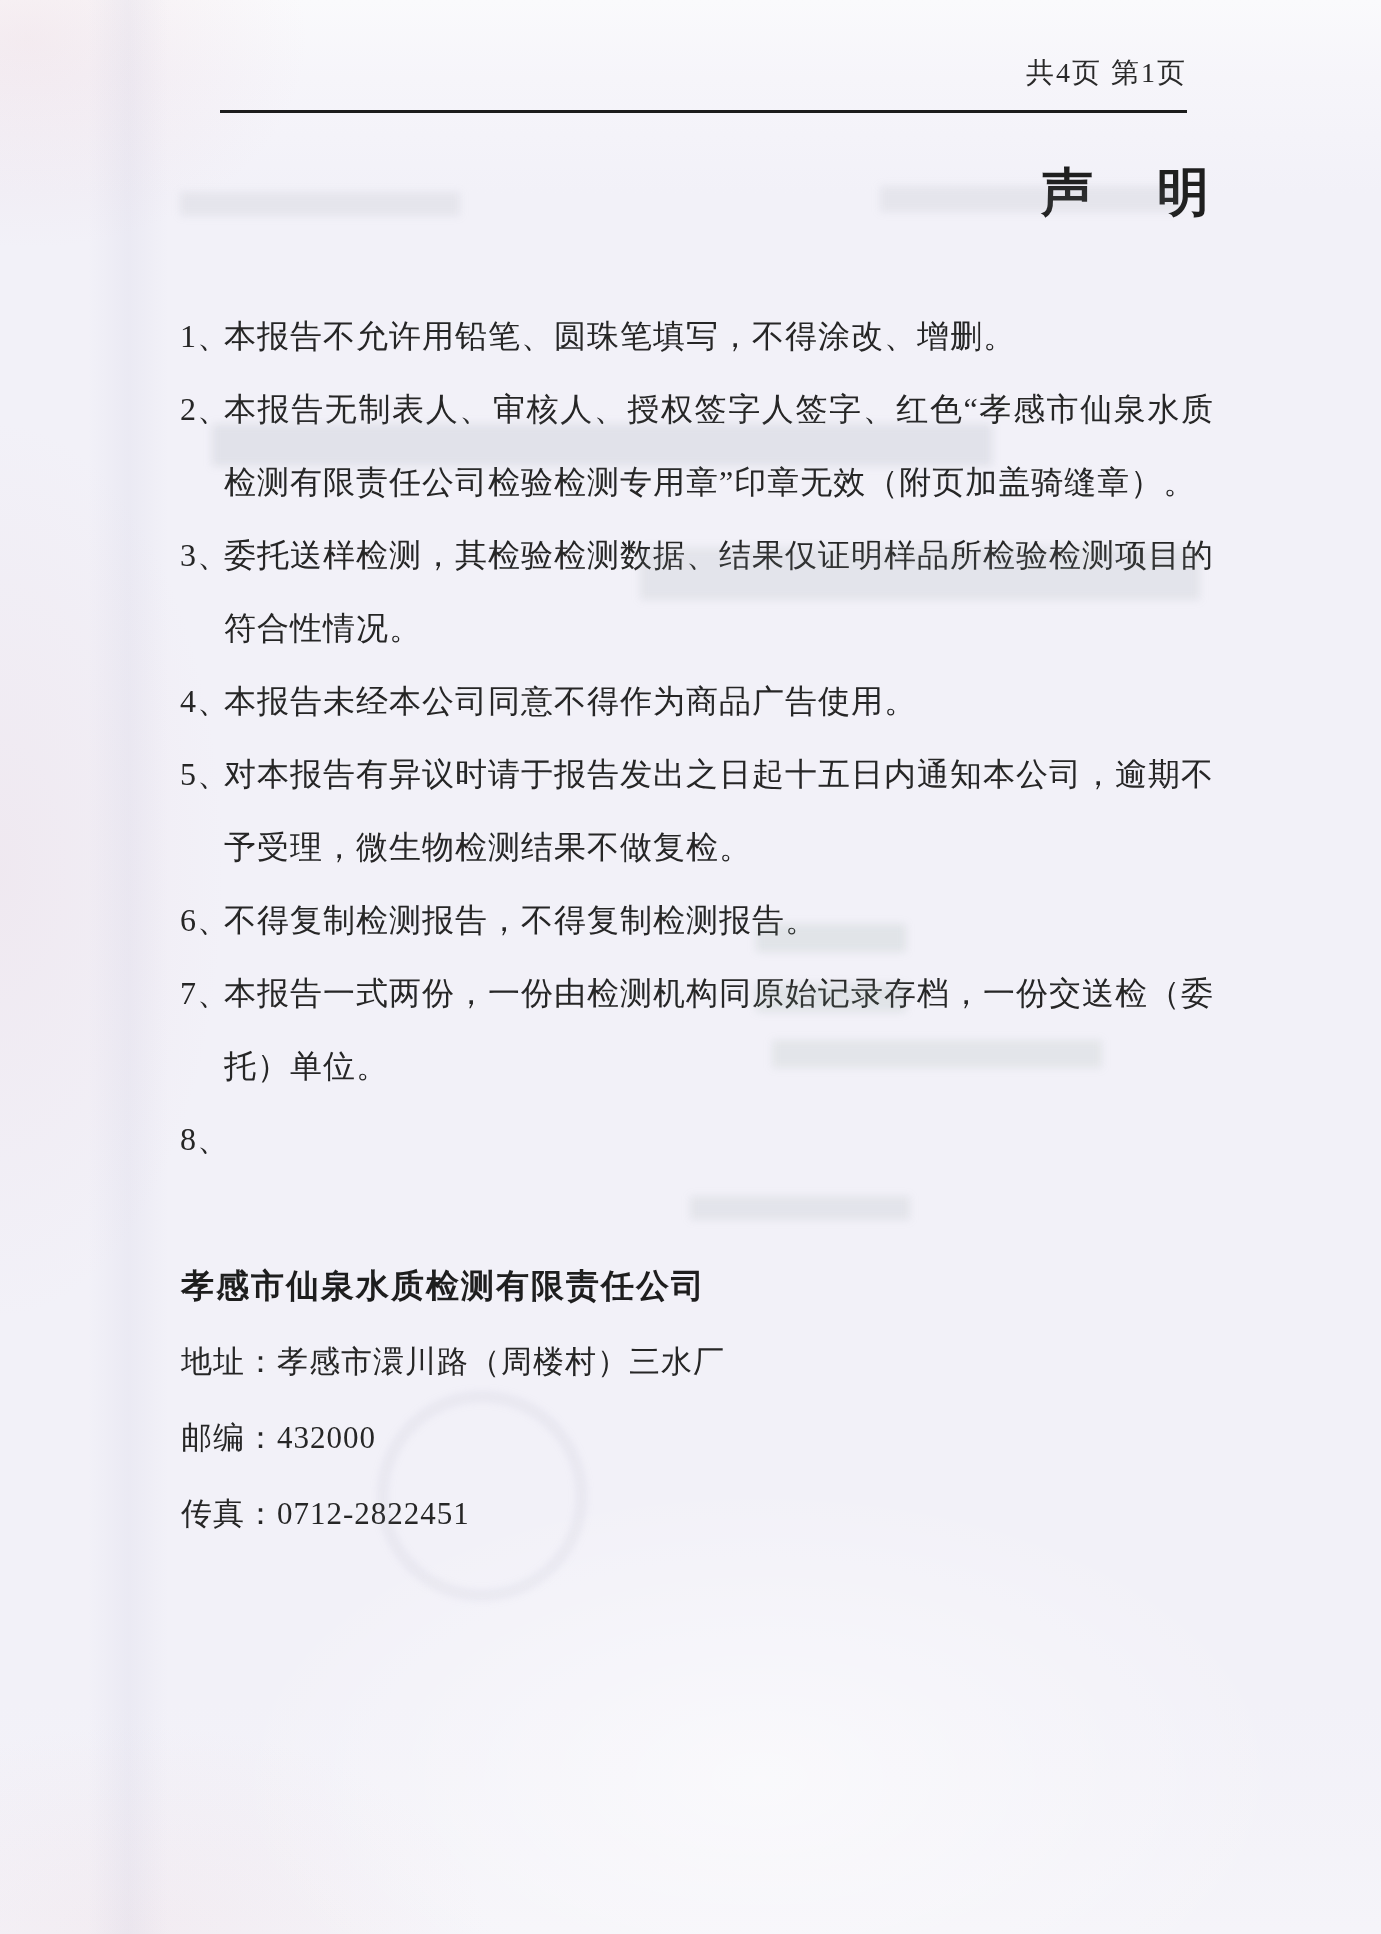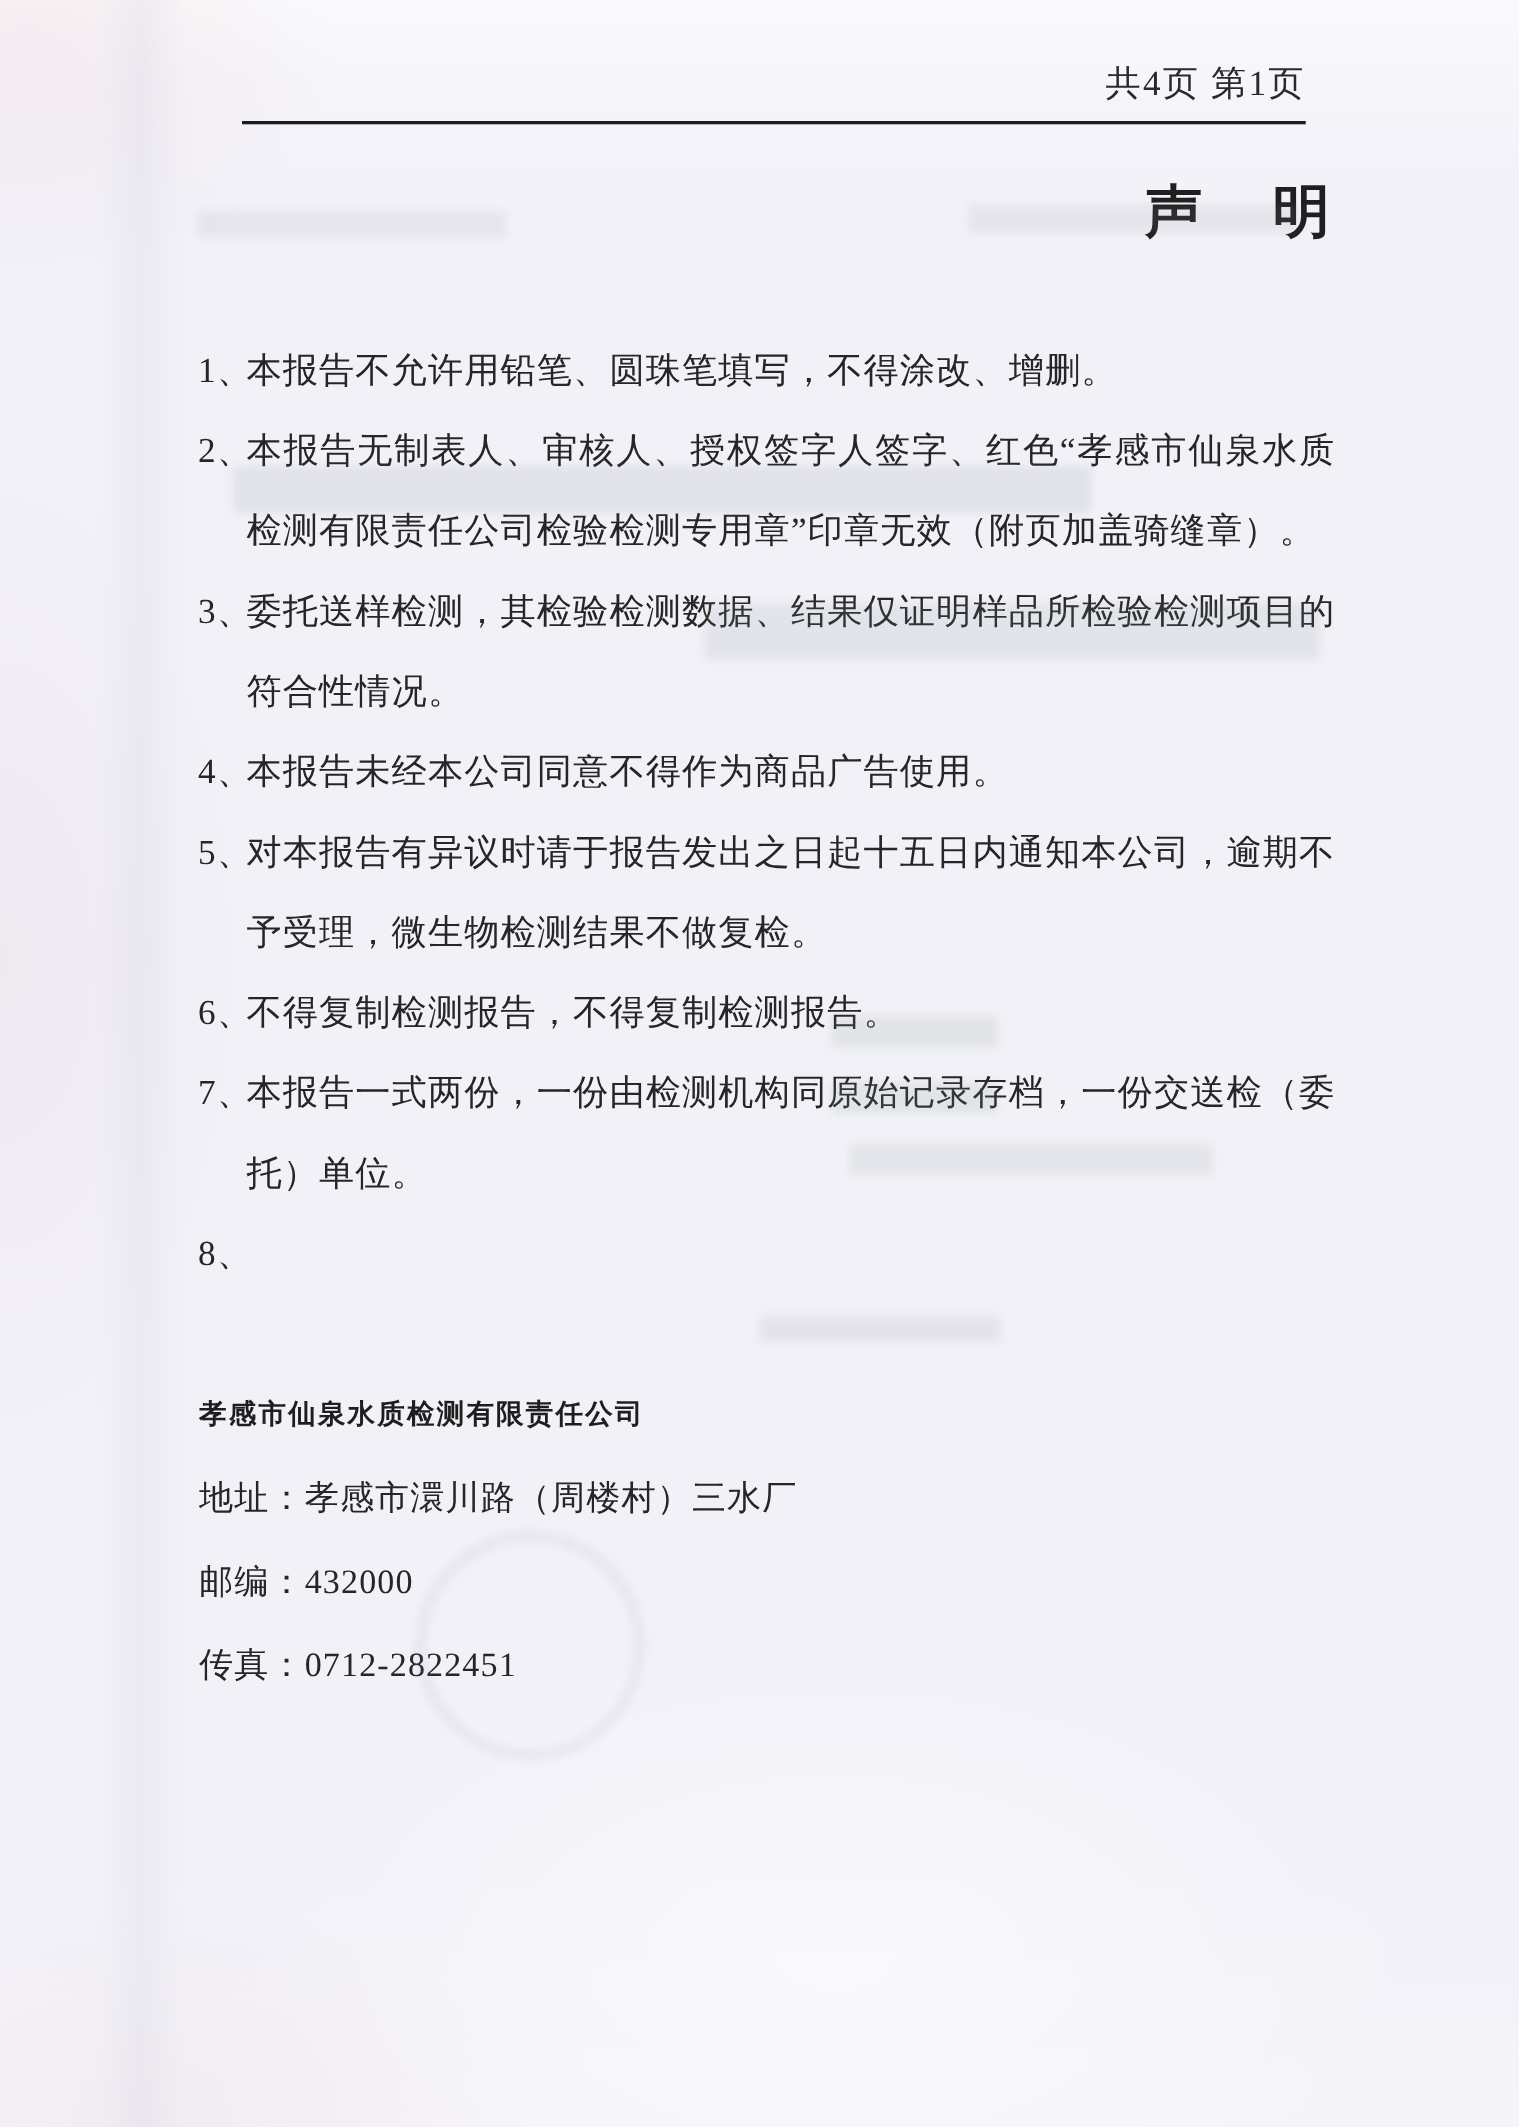--- a/index.html
+++ b/index.html
@@ -18,21 +18,21 @@
     color:#262626;
   }
   
   .page::before{
     content:"";position:absolute;left:88px;top:0;width:80px;height:100%;
     background:linear-gradient(90deg, rgba(190,190,215,0) 0%, rgba(190,190,215,0.14) 50%, rgba(190,190,215,0) 100%);
     pointer-events:none;
   }
   .page-number{
     position:absolute;top:54px;right:194px;
-    font-size:32px;letter-spacing:2px;color:#2a2a2a;
+    font-size:28px;letter-spacing:2px;color:#2a2a2a;
   }
   .header-rule{
     position:absolute;top:110px;left:220px;width:967px;height:3px;
     background:#1c1c1c;
   }
   .title{
     position:absolute;top:158px;left:180px;width:1035px;margin:0;
     text-align:right;
     font-family:"Liberation Sans","DejaVu Sans",sans-serif;
     font-size:52px;font-weight:700;letter-spacing:6px;color:#1f1f1f;
@@ -43,22 +43,22 @@
   }
   .item{
     position:relative;padding-left:44px;text-align:justify;
   }
   .item .marker{position:absolute;left:0;top:0;white-space:nowrap;}
   .company{
     position:absolute;top:1248px;left:181px;width:1034px;
     font-size:31px;line-height:76px;letter-spacing:1px;
   }
   .company-name{
-    font-family:Liberation Sans, sans-serif;
-    font-size:25px;font-weight:700;color:#1e1e1e;letter-spacing:2px;
+    font-family:Liberation Serif, serif;
+    font-size:33px;font-weight:700;color:#1e1e1e;letter-spacing:2px;
   }
   
   .artifact{position:absolute;pointer-events:none;filter:blur(4px);}
   .a-band1{top:424px;left:212px;width:780px;height:42px;background:rgba(135,150,160,0.16);}
   .a-band2{top:548px;left:640px;width:560px;height:52px;background:rgba(135,150,148,0.13);}
   .a-topleft{top:192px;left:180px;width:280px;height:24px;background:rgba(140,150,160,0.12);}
   .a-topright{top:186px;left:880px;width:300px;height:26px;background:rgba(140,150,160,0.12);}
   .a-col1{top:924px;left:756px;width:150px;height:28px;background:rgba(130,152,140,0.15);}
   .a-col2{top:984px;left:756px;width:150px;height:28px;background:rgba(130,152,140,0.15);}
   .a-col3{top:1040px;left:772px;width:330px;height:28px;background:rgba(130,152,140,0.13);}

